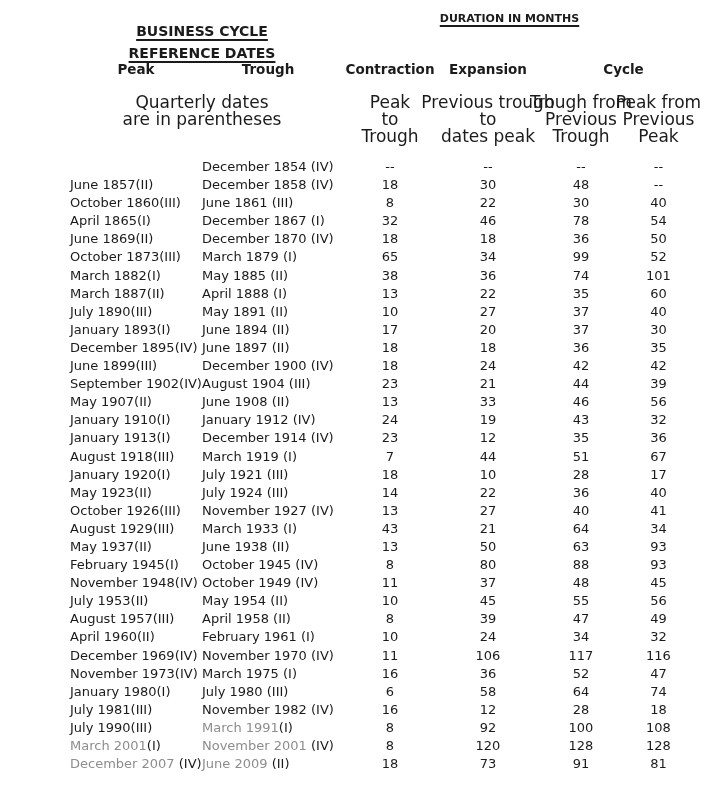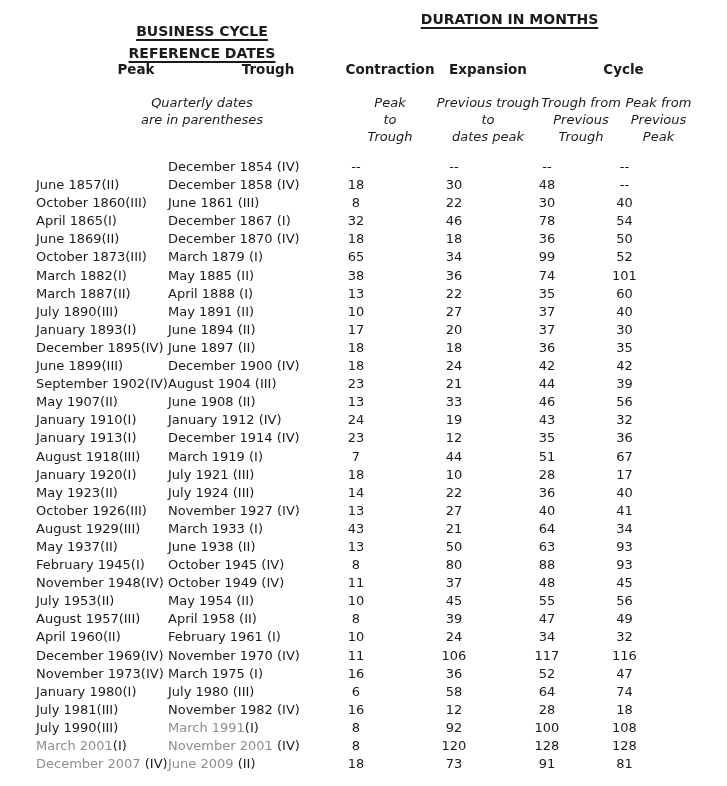--- a/index.html
+++ b/index.html
@@ -8,48 +8,48 @@
     font-family:"DejaVu Sans","Liberation Sans",sans-serif;
     color:var(--ink,#1b1b1b);
     -webkit-font-smoothing:antialiased;
   }
   .page{position:relative;width:727px;height:786px;overflow:hidden;background:#fff;}
 
   
   .title-left{position:absolute;left:70px;top:20px;width:264px;text-align:center;
     font-weight:bold;font-size:14px;line-height:22px;}
   .title-right{position:absolute;left:334px;top:8px;width:351px;text-align:center;
-    font-weight:bold;font-size:14px;line-height:22px;}
+    font-weight:bold;font-size:11px;line-height:22px;}
   .u{text-decoration:underline;text-underline-offset:3px;text-decoration-thickness:1.5px;}
 
   
   .col-headers{position:absolute;left:0;top:60px;display:flex;padding-left:70px;
     font-weight:bold;font-size:13.5px;line-height:18px;}
   .col-headers .cell{display:flex;justify-content:center;flex-shrink:0;white-space:nowrap;}
 
   
   .sub-headers{position:absolute;left:0;top:94px;display:flex;padding-left:70px;
-    font-style:italic;font-size:13px;line-height:17px;}
+    font-size:17px;line-height:17px;}
   .sub-headers .cell{display:flex;flex-direction:column;align-items:center;flex-shrink:0;}
   .sub-headers .cell div{white-space:nowrap;}
   .note-cell{justify-content:flex-start;}
 
   
   .w-peak{width:132px;}
   .w-trough{width:132px;}
   .w-contr{width:80px;margin-left:16px;}
   .w-exp{width:116px;}
   .w-tft{width:70px;}
   .w-pfp{width:85px;text-align:center;}
   .w-note{width:264px;}
   .w-cycle{width:155px;}
 
   
   .rows{position:absolute;left:0;top:158px;width:727px;font-size:13px;}
-  .row{display:flex;padding-left:36px;height:18.1px;line-height:18.1px;white-space:nowrap;}
+  .row{display:flex;padding-left:70px;height:18.1px;line-height:18.1px;white-space:nowrap;}
   .row .cell{flex-shrink:0;overflow:visible;}
   .c-left{text-align:left;}
   .c-mid{text-align:center;}
   .muted{color:var(--muted,#8d8d8d);}
 </style>
 </head>
 <body>
 
 <div class="page">
 

